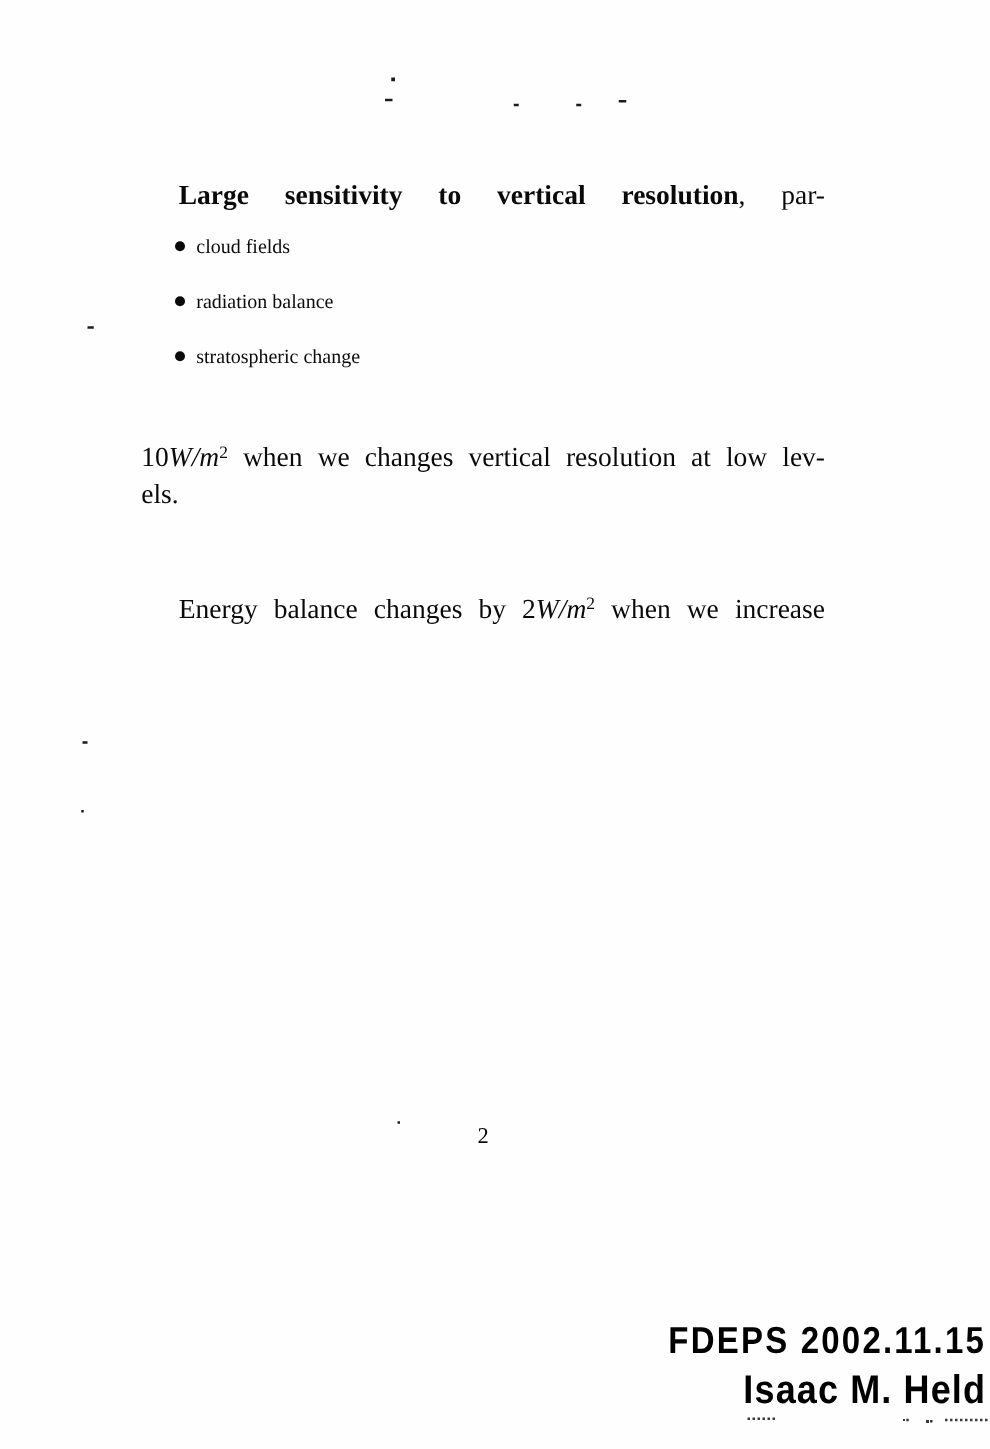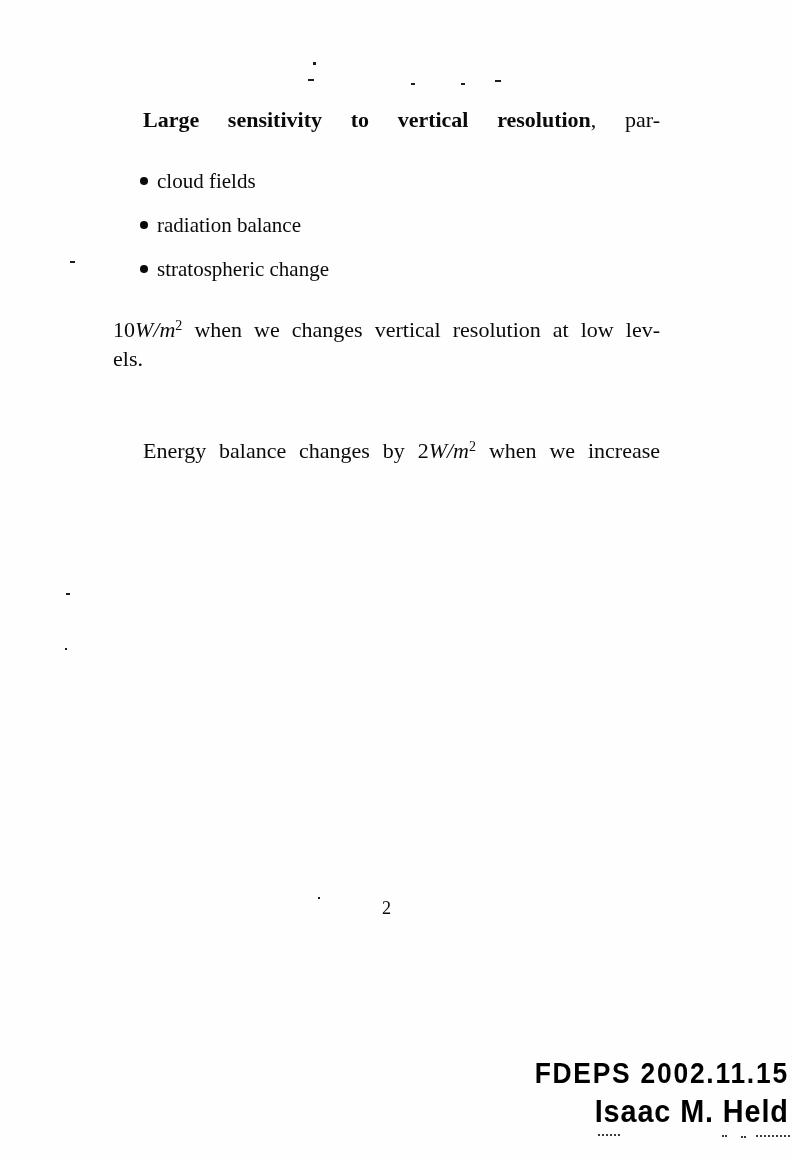--- a/index.html
+++ b/index.html
@@ -10,29 +10,30 @@
     background: #fefefe;
     overflow: hidden;
     font-family: "Liberation Serif", serif;
     color: #0a0a0a;
   }
   .text-block {
     position: absolute;
     left: 113px;
     width: 547px;
     font-size: 22px;
+    margin-top: 36px;
   }
   .line { line-height: 29px; }
   .h-line { line-height: 34px; }
   .just { text-align: justify; text-align-last: justify; }
   .indent { padding-left: 30px; }
   .bold { font-weight: bold; }
 
   #heading { top: 103px; }
-  #bullets { top: 167px; left: 113px; width: 547px; position: absolute; font-size: 21px; }
+  #bullets { top: 183px; left: 113px; width: 547px; position: absolute; font-size: 16px; }
   .bullet-item { position: relative; line-height: 29px; margin-bottom: 15px; padding-left: 44px; }
   .bullet-dot {
     position: absolute; left: 27px; top: 10px;
     width: 8px; height: 8px; border-radius: 50%; background: #0a0a0a;
   }
   #para-vertical { top: 315px; }
   #para-horizontal { top: 436px; }
 
   .mvar { font-style: italic; }
   sup.msup { font-size: 14px; line-height: 0; vertical-align: 7px; font-style: normal; }

